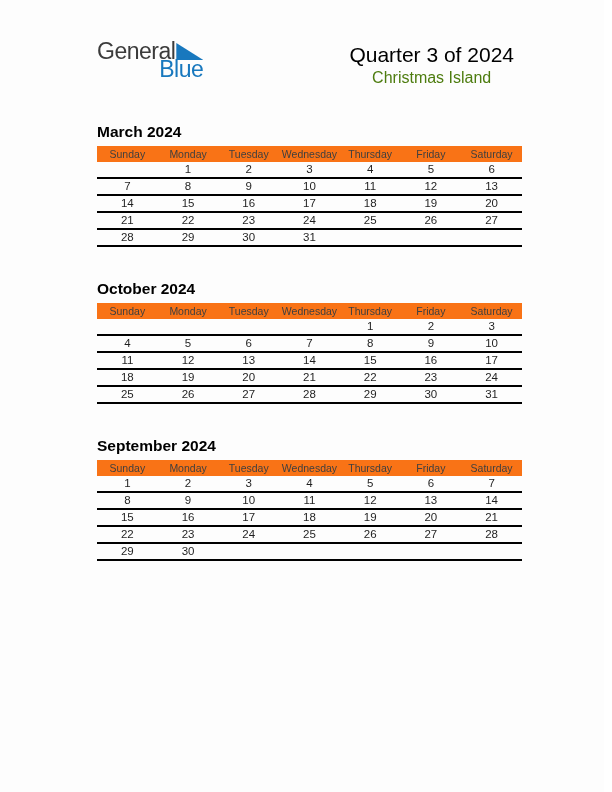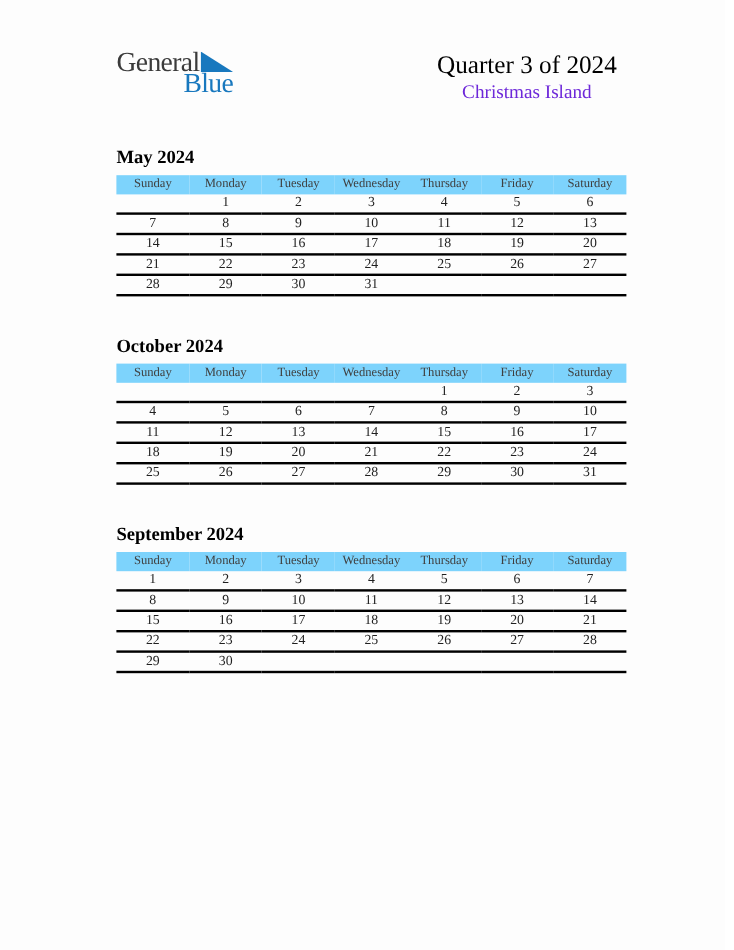--- a/index.html
+++ b/index.html
@@ -2,21 +2,21 @@
 <html><head>
 <meta charset="utf-8">
 <style>
   html, body { margin: 0; padding: 0; background: #ffffff; }
   .page {
     width: 604px;
     height: 792px;
     box-sizing: border-box;
     position: relative;
     background: #fdfdfd;
-    font-family: Liberation Serif, serif;
+    font-family: Liberation Sans, sans-serif;
     padding: 40px 90px 0 97px;
     overflow: hidden;
   }
   
   .header {
     display: flex;
     justify-content: space-between;
     align-items: flex-start;
   }
   .logo { display: inline-block; line-height: 1; }
@@ -43,39 +43,39 @@
     margin-top: -5px;
   }
   .title-block { text-align: center; padding-top: 2px; }
   .page-title {
     font-size: 21px;
     color: #000000;
     line-height: 1.2;
   }
   .page-subtitle {
     font-size: 16px;
-    color: #6d28d9;
+    color: #4d7c0f;
     line-height: 1.4;
   }
   
   .month { margin-top: 33px; }
   .month:first-of-type { margin-top: 24px; }
   .month-title {
     font-size: 15.5px;
     font-weight: bold;
     color: #000000;
     margin: 0 0 5px 0;
   }
   table.cal {
     width: 425px;
     border-collapse: collapse;
     table-layout: fixed;
   }
   table.cal th {
-    background: #7dd3fc;
+    background: #f97316;
     font-weight: normal;
     font-size: 10.5px;
     color: #3f3f3f;
     height: 16px;
     padding: 0;
     text-align: center;
   }
   table.cal td {
     font-size: 11.5px;
     color: #1f1f1f;
@@ -97,21 +97,21 @@
       </div>
       <div class="logo-line2">Blue</div>
     </div>
     <div class="title-block">
       <div class="page-title">Quarter 3 of 2024</div>
       <div class="page-subtitle">Christmas Island</div>
     </div>
   </div>
 
   <div class="month">
-    <h2 class="month-title">May 2024</h2>
+    <h2 class="month-title">March 2024</h2>
     <table class="cal">
       <thead>
           <tr>
             <th>Sunday</th>
             <th>Monday</th>
             <th>Tuesday</th>
             <th>Wednesday</th>
             <th>Thursday</th>
             <th>Friday</th>
             <th>Saturday</th>

